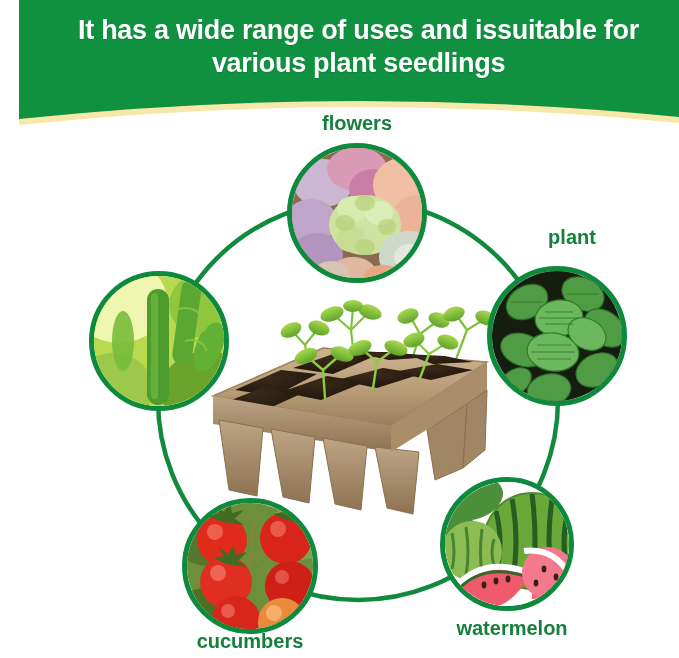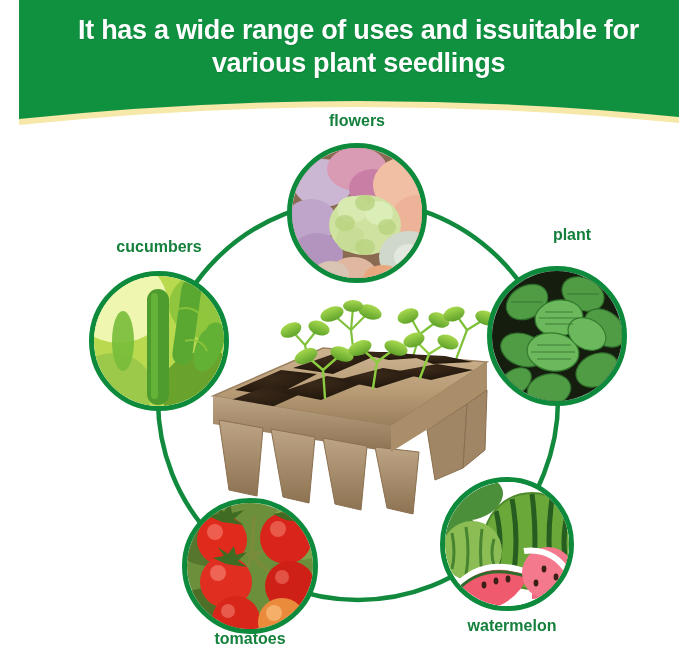--- a/index.html
+++ b/index.html
@@ -59,21 +59,21 @@
     box-sizing: border-box;
     background: #ffffff;
   }
   .bubble .art { position: absolute; left: -5px; top: -5px; }
 
   .label {
     position: absolute;
     color: #14803c;
     font-family: "Liberation Sans", sans-serif;
     font-weight: bold;
-    font-size: 16px;
+    font-size: 20px;
     white-space: nowrap;
     text-align: center;
   }
 
   
   .tray-wrap {
     position: absolute;
     left: 186px; top: 300px;
     width: 290px; height: 220px;
   }
@@ -245,21 +245,20 @@
       <g stroke="#8fc63d" stroke-width="2" fill="none" opacity="0.85">
         <path d="M84,40 q18,-8 30,6 q10,10 -4,16"></path>
         <path d="M96,70 q16,-4 22,10"></path>
       </g>
       <g fill="#eef6b0" opacity="0.55">
         <ellipse cx="22" cy="26" rx="22" ry="16"></ellipse>
         <ellipse cx="46" cy="12" rx="16" ry="10"></ellipse>
       </g>
     </svg>
   </div>
-  <div class="label" style="left:60px; top:238px; width:160px;">cucumbers</div>
 
   <div class="bubble" style="left:468px; top:266px; width:140px; height:140px;">
     <svg class="art" width="150" height="150" viewBox="0 0 150 150">
       <rect width="150" height="150" fill="#141d0e"></rect>
       <g fill="#4f9c45" stroke="#2e6b2a" stroke-width="1.2">
         <ellipse cx="40" cy="36" rx="22" ry="16" transform="rotate(-30 40 36)"></ellipse>
         <ellipse cx="96" cy="28" rx="22" ry="16" transform="rotate(25 96 28)"></ellipse>
         <ellipse cx="118" cy="62" rx="23" ry="16" transform="rotate(40 118 62)"></ellipse>
         <ellipse cx="36" cy="84" rx="23" ry="16" transform="rotate(20 36 84)"></ellipse>
         <ellipse cx="110" cy="104" rx="22" ry="16" transform="rotate(-25 110 104)"></ellipse>
@@ -358,15 +357,15 @@
         <circle cx="92" cy="115" r="8" fill="#f7b873" opacity="0.8"></circle>
       </g>
 
       <g fill="#3f6b22">
         <path d="M40,24 l-14,-6 l12,-2 l-6,-10 l10,8 l6,-9 l2,10 l12,-3 l-10,9 l10,6 z"></path>
         <path d="M104,22 l-13,-6 l11,-2 l-6,-9 l10,7 l6,-8 l2,9 l11,-3 l-9,9 l9,6 z"></path>
         <path d="M44,66 l-13,-6 l11,-2 l-6,-9 l10,7 l6,-8 l2,9 l11,-3 l-9,9 l9,6 z"></path>
       </g>
     </svg>
   </div>
-  <div class="label" style="left:151px; top:630px; width:160px;">tomatoes</div>
+  <div class="label" style="left:151px; top:630px; width:160px;">cucumbers</div>
 
 </div>
 
 </body></html>

